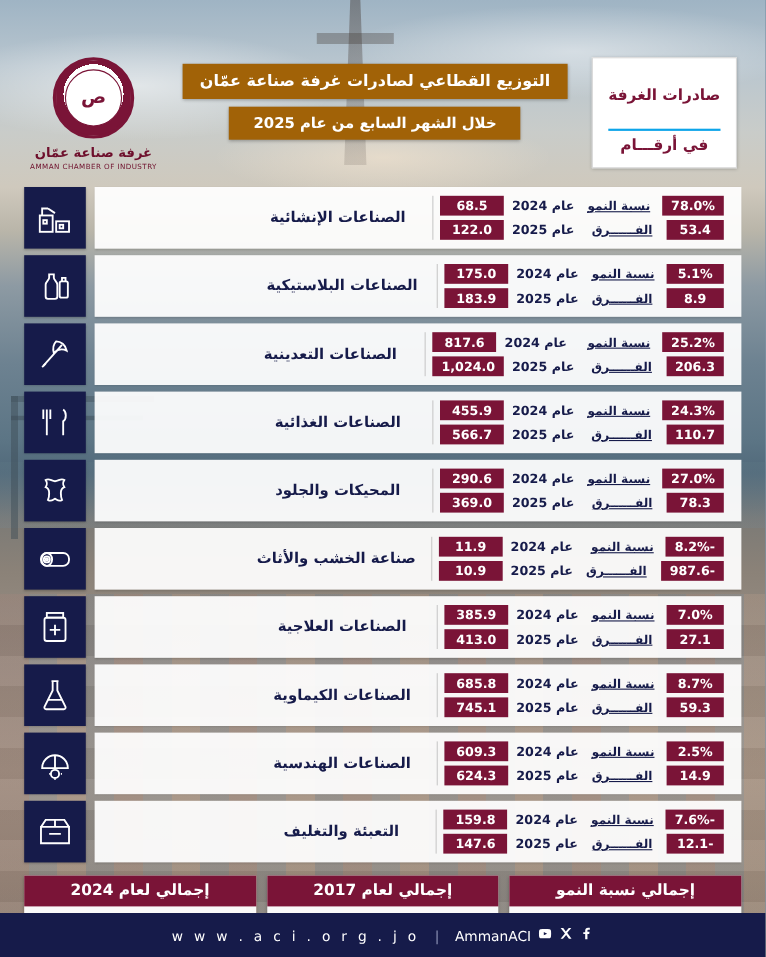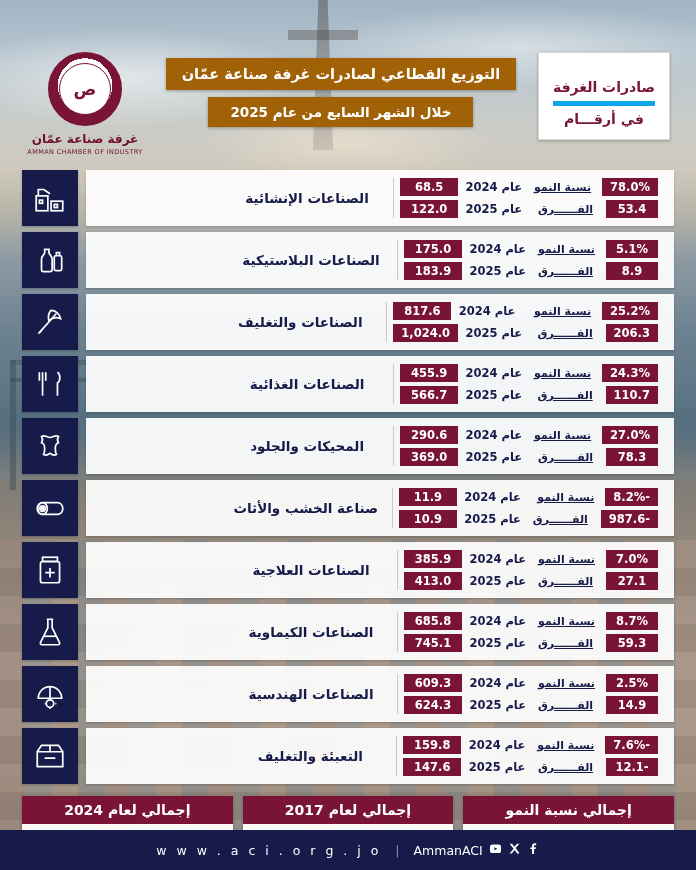--- a/index.html
+++ b/index.html
@@ -87,21 +87,21 @@
     padding: 9px 14px 10px 14px;
     text-align: center;
     line-height: 1.35;
     box-shadow: 0 1px 3px rgba(0,0,0,.25);
   }
   .badge-left .l1 {
     color: #7a1437; font-weight: bold; font-size: 14px; margin-top: 16px;
   }
   .badge-left .l2 {
     color: #7a1437; font-weight: bold; font-size: 14px;
-    border-top: 5px solid #0ea5e9; margin-top: 4px; padding-top: 4px;
+    border-top: 2px solid #0ea5e9; margin-top: 20px; padding-top: 4px;
     letter-spacing: 2px;
   }
 
   .title-block {
     flex: 1;
     margin: 6px 6px 0 6px;
     display: flex; flex-direction: column; align-items: center; gap: 7px;
   }
   .title-bar {
     background: #a16207;
@@ -346,21 +346,21 @@
       <div class="years">
         <div class="yline">
           <div class="ylabel">عام 2024</div>
           <div class="yvalue">817.6</div>
         </div>
         <div class="yline">
           <div class="ylabel">عام 2025</div>
           <div class="yvalue">1,024.0</div>
         </div>
       </div>
-      <div class="sector-name">الصناعات والتغليف</div>
+      <div class="sector-name">الصناعات التعدينية</div>
     </div>
     <div class="icon-box">
       <svg viewBox="0 0 32 32" fill="none" stroke="#fff" stroke-width="1.6">
         <path d="M6 26 L22 8"></path>
           <path d="M17 5 c4 0 8 3 9 8 -4-2-8-1-11 2 -1-4 0-8 2-10z"></path>
         <path d="M5 27 l3-3"></path>
       </svg>
     </div>
   </div>
 

